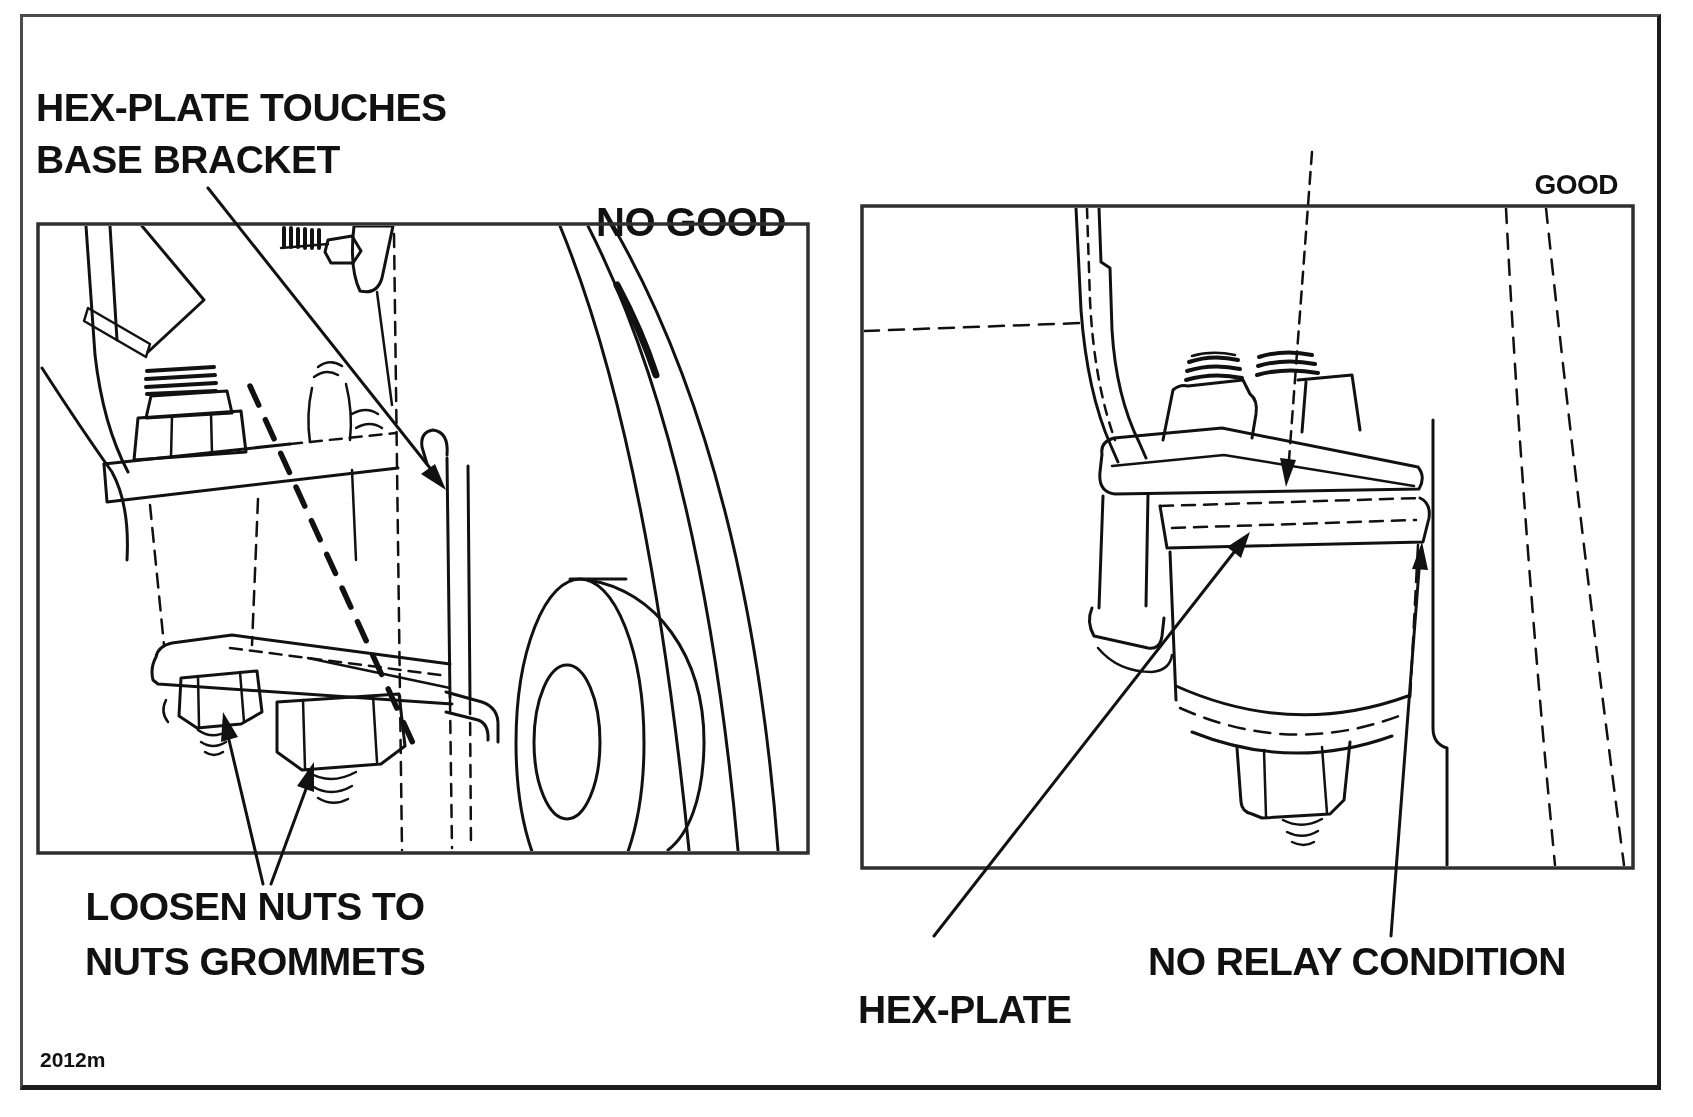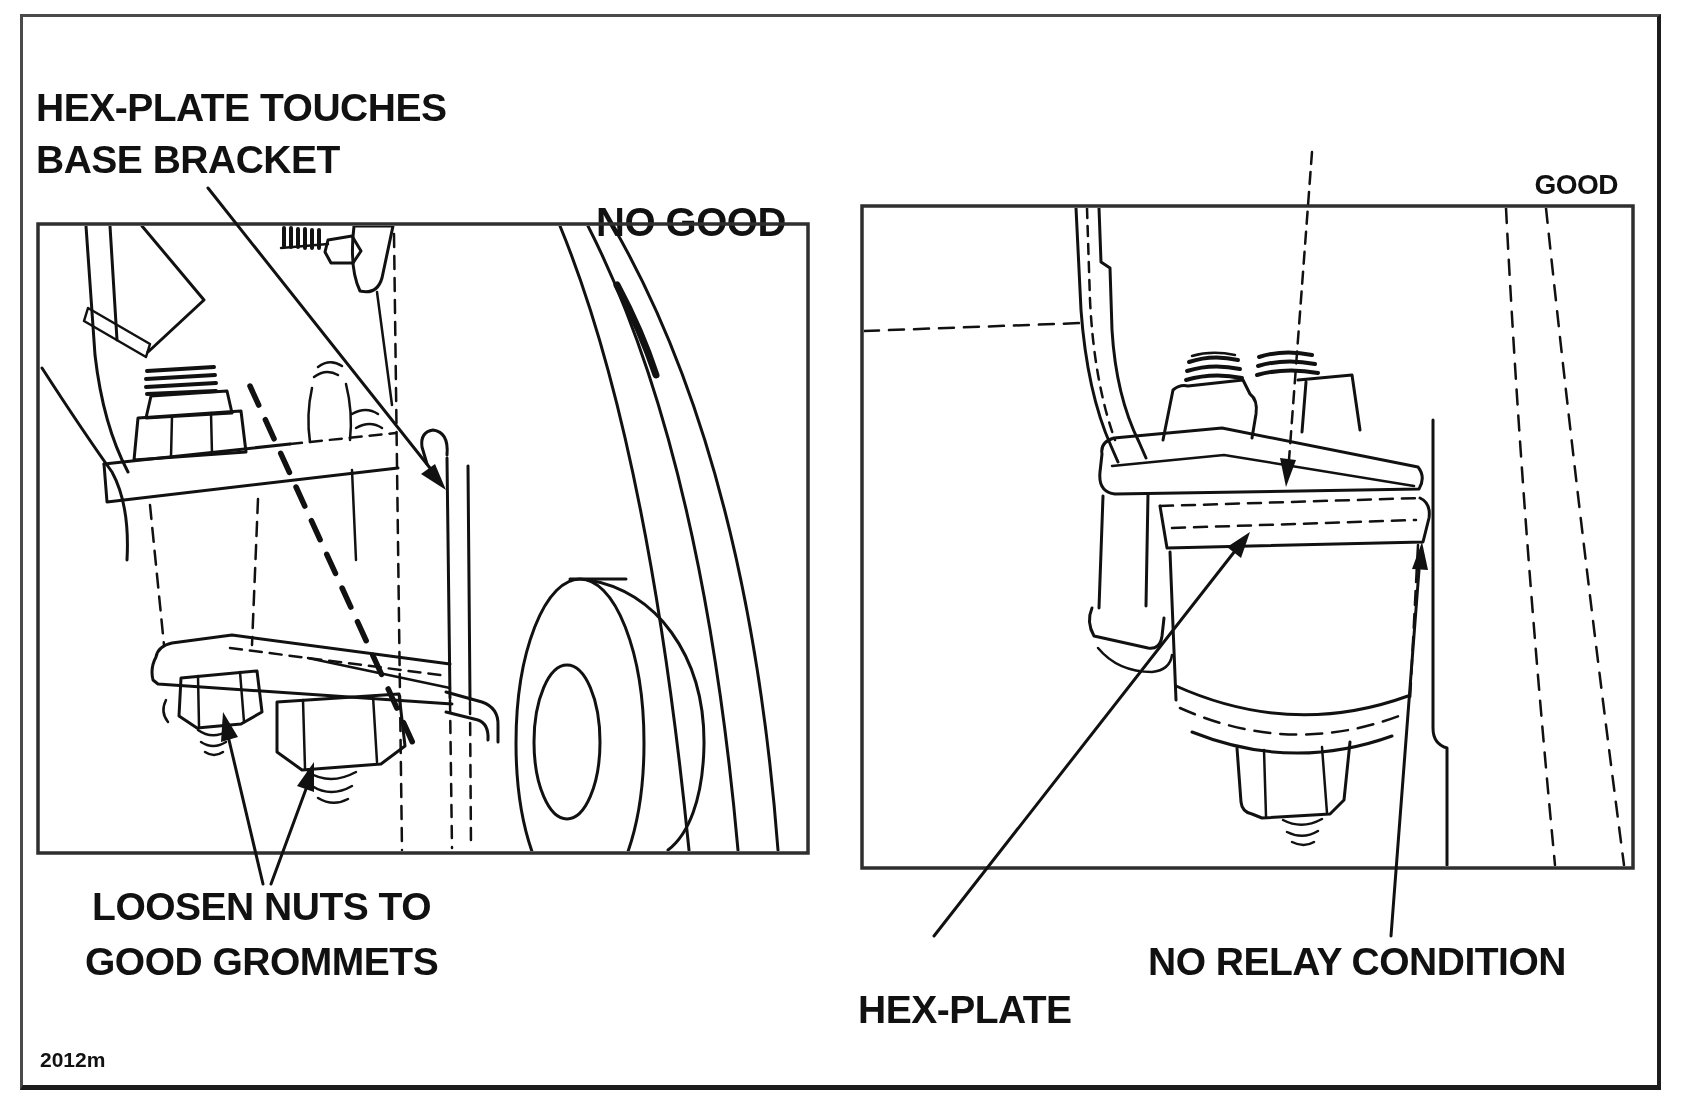--- a/index.html
+++ b/index.html
@@ -44,21 +44,21 @@
   <div id="outer-border"></div>
 
   <div class="lbl" style="left:36px; top:82px;">
     <div>HEX-PLATE TOUCHES</div>
     <div>BASE BRACKET</div>
   </div>
   <div class="lbl" style="left:596px; top:173px; width:210px; text-align:left; font-size:40px;margin-top:23px;">NO GOOD</div>
   <div class="lbl" style="left:1470px; top:159px; width:148px; text-align:right; font-size:28px;">GOOD</div>
   <div class="lbl" style="left:85px; top:879px; line-height:55px;text-align:center;">
     <div>LOOSEN NUTS TO</div>
-    <div>GOOD GROMMETS</div>
+    <div>NUTS GROMMETS</div>
   </div>
   <div class="lbl" style="left:858px; top:936px;margin-top:48px;">HEX-PLATE</div>
   <div class="lbl" style="left:1148px; top:936px;">NO RELAY CONDITION</div>
   <div class="lbl small" style="left:40px; top:1048px;">2012m</div>
 
   <svg id="diagram-svg" width="1693" height="1117" viewBox="0 0 1693 1117">
     <defs>
       <clipPath id="clipL">
           <rect x="40" y="226" width="766" height="625"></rect>
         </clipPath>

